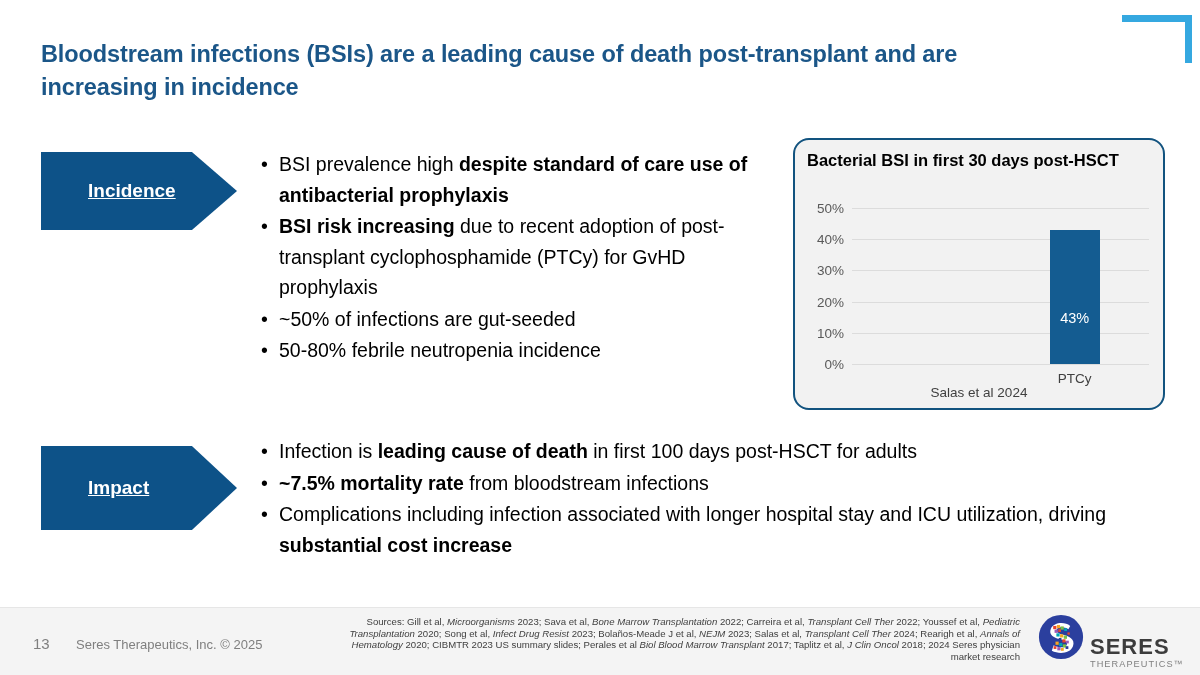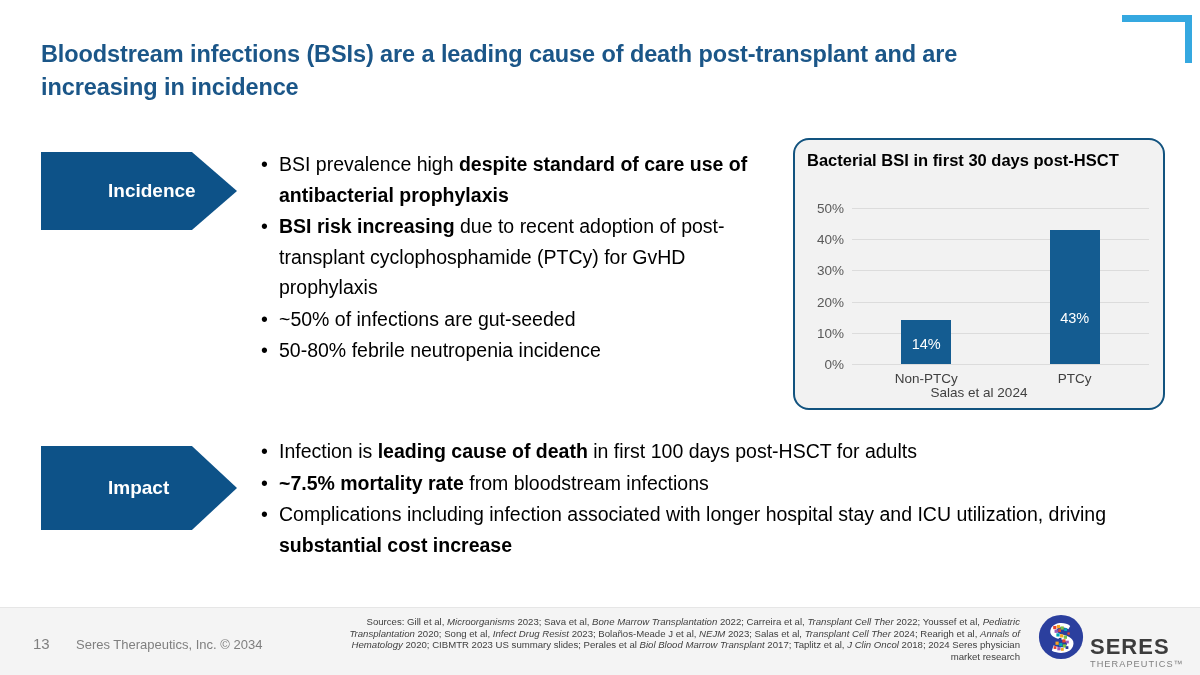--- a/index.html
+++ b/index.html
@@ -48,21 +48,22 @@
     background: #0d5288;
     color: #ffffff;
     font-size: 19px;
     font-weight: bold;
     display: flex;
     align-items: center;
     -webkit-clip-path: polygon(0 0, 77% 0, 100% 50%, 77% 100%, 0 100%);
     clip-path: polygon(0 0, 77% 0, 100% 50%, 77% 100%, 0 100%);
   }
   .arrow-callout .arrow-label {
-    padding-left: 67px;
+    padding-left: 47px;
+    text-decoration: underline;
   }
   #arrow-incidence {
     left: 41px;
     top: 152px;
     width: 196px;
     height: 78px;
   }
   #arrow-impact {
     left: 41px;
     top: 446px;
@@ -302,39 +303,33 @@
         </div>
         <div class="gridline" style="top: 60%;">
           <span class="axis-tick">20%</span>
         </div>
         <div class="gridline" style="top: 80%;">
           <span class="axis-tick">10%</span>
         </div>
         <div class="gridline" style="top: 100%;">
           <span class="axis-tick">0%</span>
         </div>
-        <div class="bar-wrap" style="left: 16.5%; width: 17%;">
-          <div class="bar" style="height: 28%; background: rgb(20, 92, 145);">
-            <div class="bar-value" style="bottom: 28%;">14%</div>
-          </div>
-          <div class="cat-label">Non-PTCy</div>
-        </div>
         <div class="bar-wrap" style="left: 66.5%; width: 17%; border-radius: 25px;">
           <div class="bar" style="height: 86%; background: rgb(20, 92, 145);">
             <div class="bar-value" style="bottom: 28%;">43%</div>
           </div>
           <div class="cat-label">PTCy</div>
         </div>
       </div>
     <div id="chart-source">Salas et al 2024</div>
   </div>
 
   <div id="footer-band"></div>
   <div id="footer-page-number">13</div>
-  <div id="footer-copyright">Seres Therapeutics, Inc. © 2034</div>
+  <div id="footer-copyright">Seres Therapeutics, Inc. © 2025</div>
   <div id="footer-sources"><span>Sources:</span><span>  Gill et al, </span><span class="it">Microorganisms</span><span> 2023; Sava et al, </span><span class="it">Bone Marrow Transplantation</span><span> 2022; Carreira et al, </span><span class="it">Transplant Cell Ther</span><span> 2022; Youssef et al, </span><span class="it">Pediatric Transplantation</span><span> 2020; Song et al, </span><span class="it">Infect Drug Resist</span><span> 2023; Bolaños-Meade J et al, </span><span class="it">NEJM</span><span> 2023; Salas et al, </span><span class="it">Transplant Cell Ther</span><span> 2024; Rearigh et al, </span><span class="it">Annals of Hematology</span><span> 2020; CIBMTR 2023 US summary slides; Perales et al </span><span class="it">Biol Blood Marrow Transplant</span><span> 2017; Taplitz et al, </span><span class="it">J Clin Oncol</span><span> 2018; 2024 Seres physician market research</span></div>
 
   <div id="logo">
     <svg id="logo-mark" viewBox="0 0 100 100">
       <circle cx="50" cy="50" r="48" fill="#2b3f9e"></circle>
       <path d="M70 26 C58 16 34 18 28 32 C22 46 36 52 48 55 C60 58 66 62 62 68 C58 74 44 74 34 68
                L30 80 C46 88 70 86 76 70 C82 54 66 48 54 45 C44 42 38 38 41 33 C45 27 58 28 66 33 Z" fill="#ffffff"></path>
       <g>
         <rect x="33" y="26" width="7" height="7" fill="#e8452c"></rect>
         <rect x="41" y="24" width="7" height="7" fill="#f5a623"></rect>

